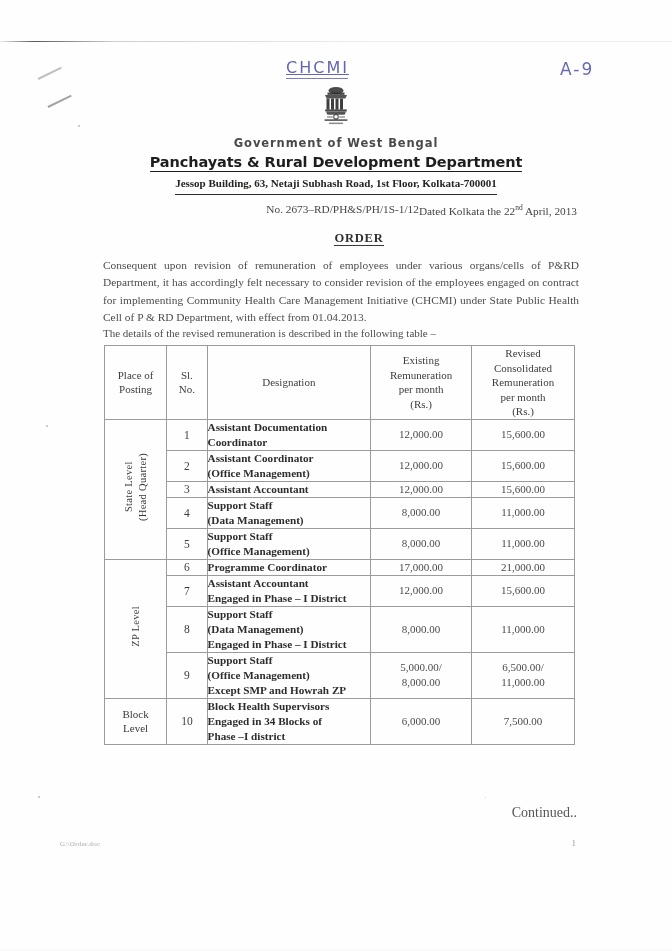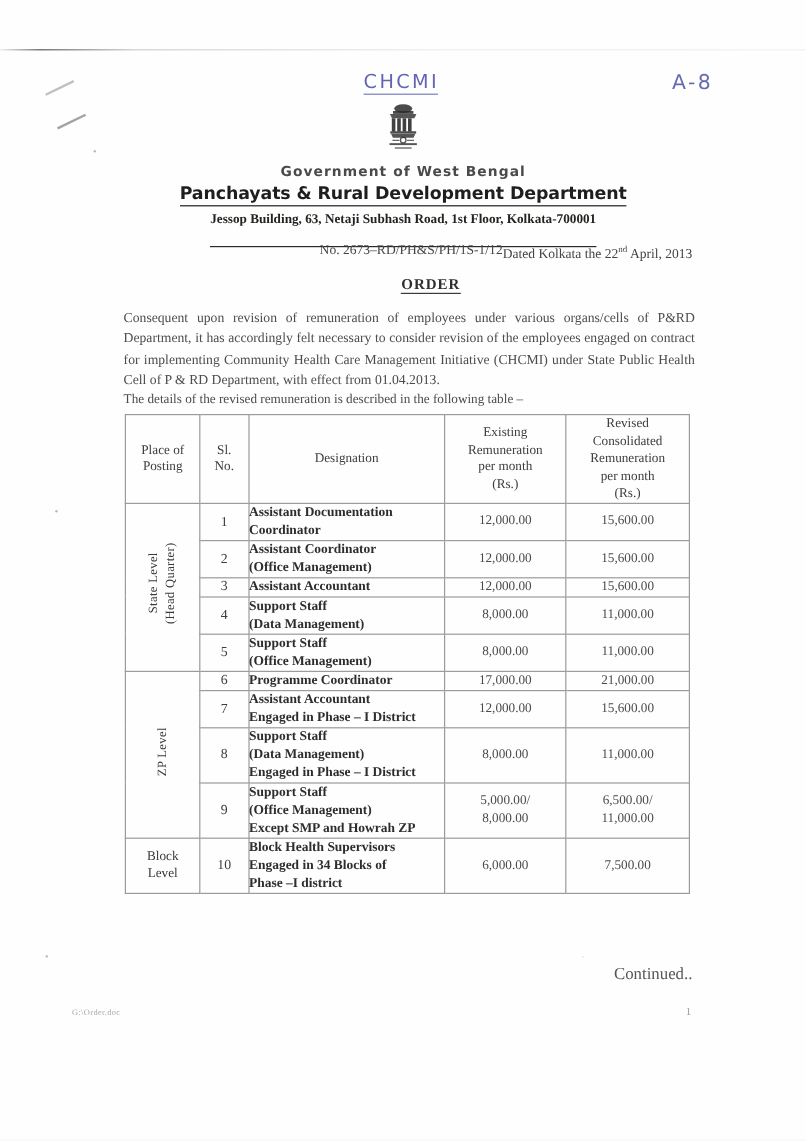--- a/index.html
+++ b/index.html
@@ -64,23 +64,24 @@
   }
 
   
   .hand {
     position: absolute;
     color: #5659ad;
     font-family: "DejaVu Sans", sans-serif;
     letter-spacing: 2px;
   }
   .hand-chcmi {
-    left: 303px; top: 58px;
+    left: 286px; top: 58px;
     font-size: 16px;
     opacity: .92;
+    text-decoration: underline;
   }
   .hand-chcmi .ul {
     display: block;
     height: 1.4px;
     background: #5659ad;
     margin-top: 1px;
     width: 62px;
     opacity: .85;
   }
   .hand-a4 {
@@ -124,21 +125,21 @@
     padding-bottom: 1px;
   }
   .hdr-addr {
     font-family: "Liberation Serif", serif;
     font-size: 11px;
     font-weight: bold;
     color: #23231f;
     margin-top: 5px;
     display: inline-block;
     border-bottom: 1px solid #2a2a2a;
-    padding-bottom: 16px;
+    padding-bottom: 5px;
   }
 
   
   .memo {
     position: absolute;
     left: 103px;
     right: 95px;
     top: 203px;
     font-size: 11.3px;
     color: #454545;
@@ -303,21 +304,21 @@
   <div class="pencil pencil-2"></div>
   <div class="speck" style="left:78px; top:125px;"></div>
   <div class="speck" style="left:46px; top:425px;"></div>
   <div class="speck" style="left:38px; top:796px;"></div>
 
   <div class="hand hand-chcmi">
     <span>CHCMI</span>
     <span class="ul"></span>
   </div>
 
-  <div class="hand hand-a4">A-8</div>
+  <div class="hand hand-a4">A-9</div>
 
   <div class="emblem">
     <svg width="38" height="44" viewBox="0 0 38 44" aria-hidden="true">
       <g fill="#2b2b2b">
         <ellipse cx="19" cy="6.5" rx="7.5" ry="3.6" opacity=".85"></ellipse>
         <rect x="10.5" y="8.5" width="17" height="2.4" opacity=".85"></rect>
         <path d="M8 11 h22 l-1.6 3.5 H9.6 Z" opacity=".8"></path>
         <rect x="9.5" y="14.6" width="3" height="11" opacity=".9"></rect>
         <rect x="14" y="14.6" width="3" height="11" opacity=".9"></rect>
         <rect x="18.5" y="14.6" width="3" height="11" opacity=".9"></rect>

